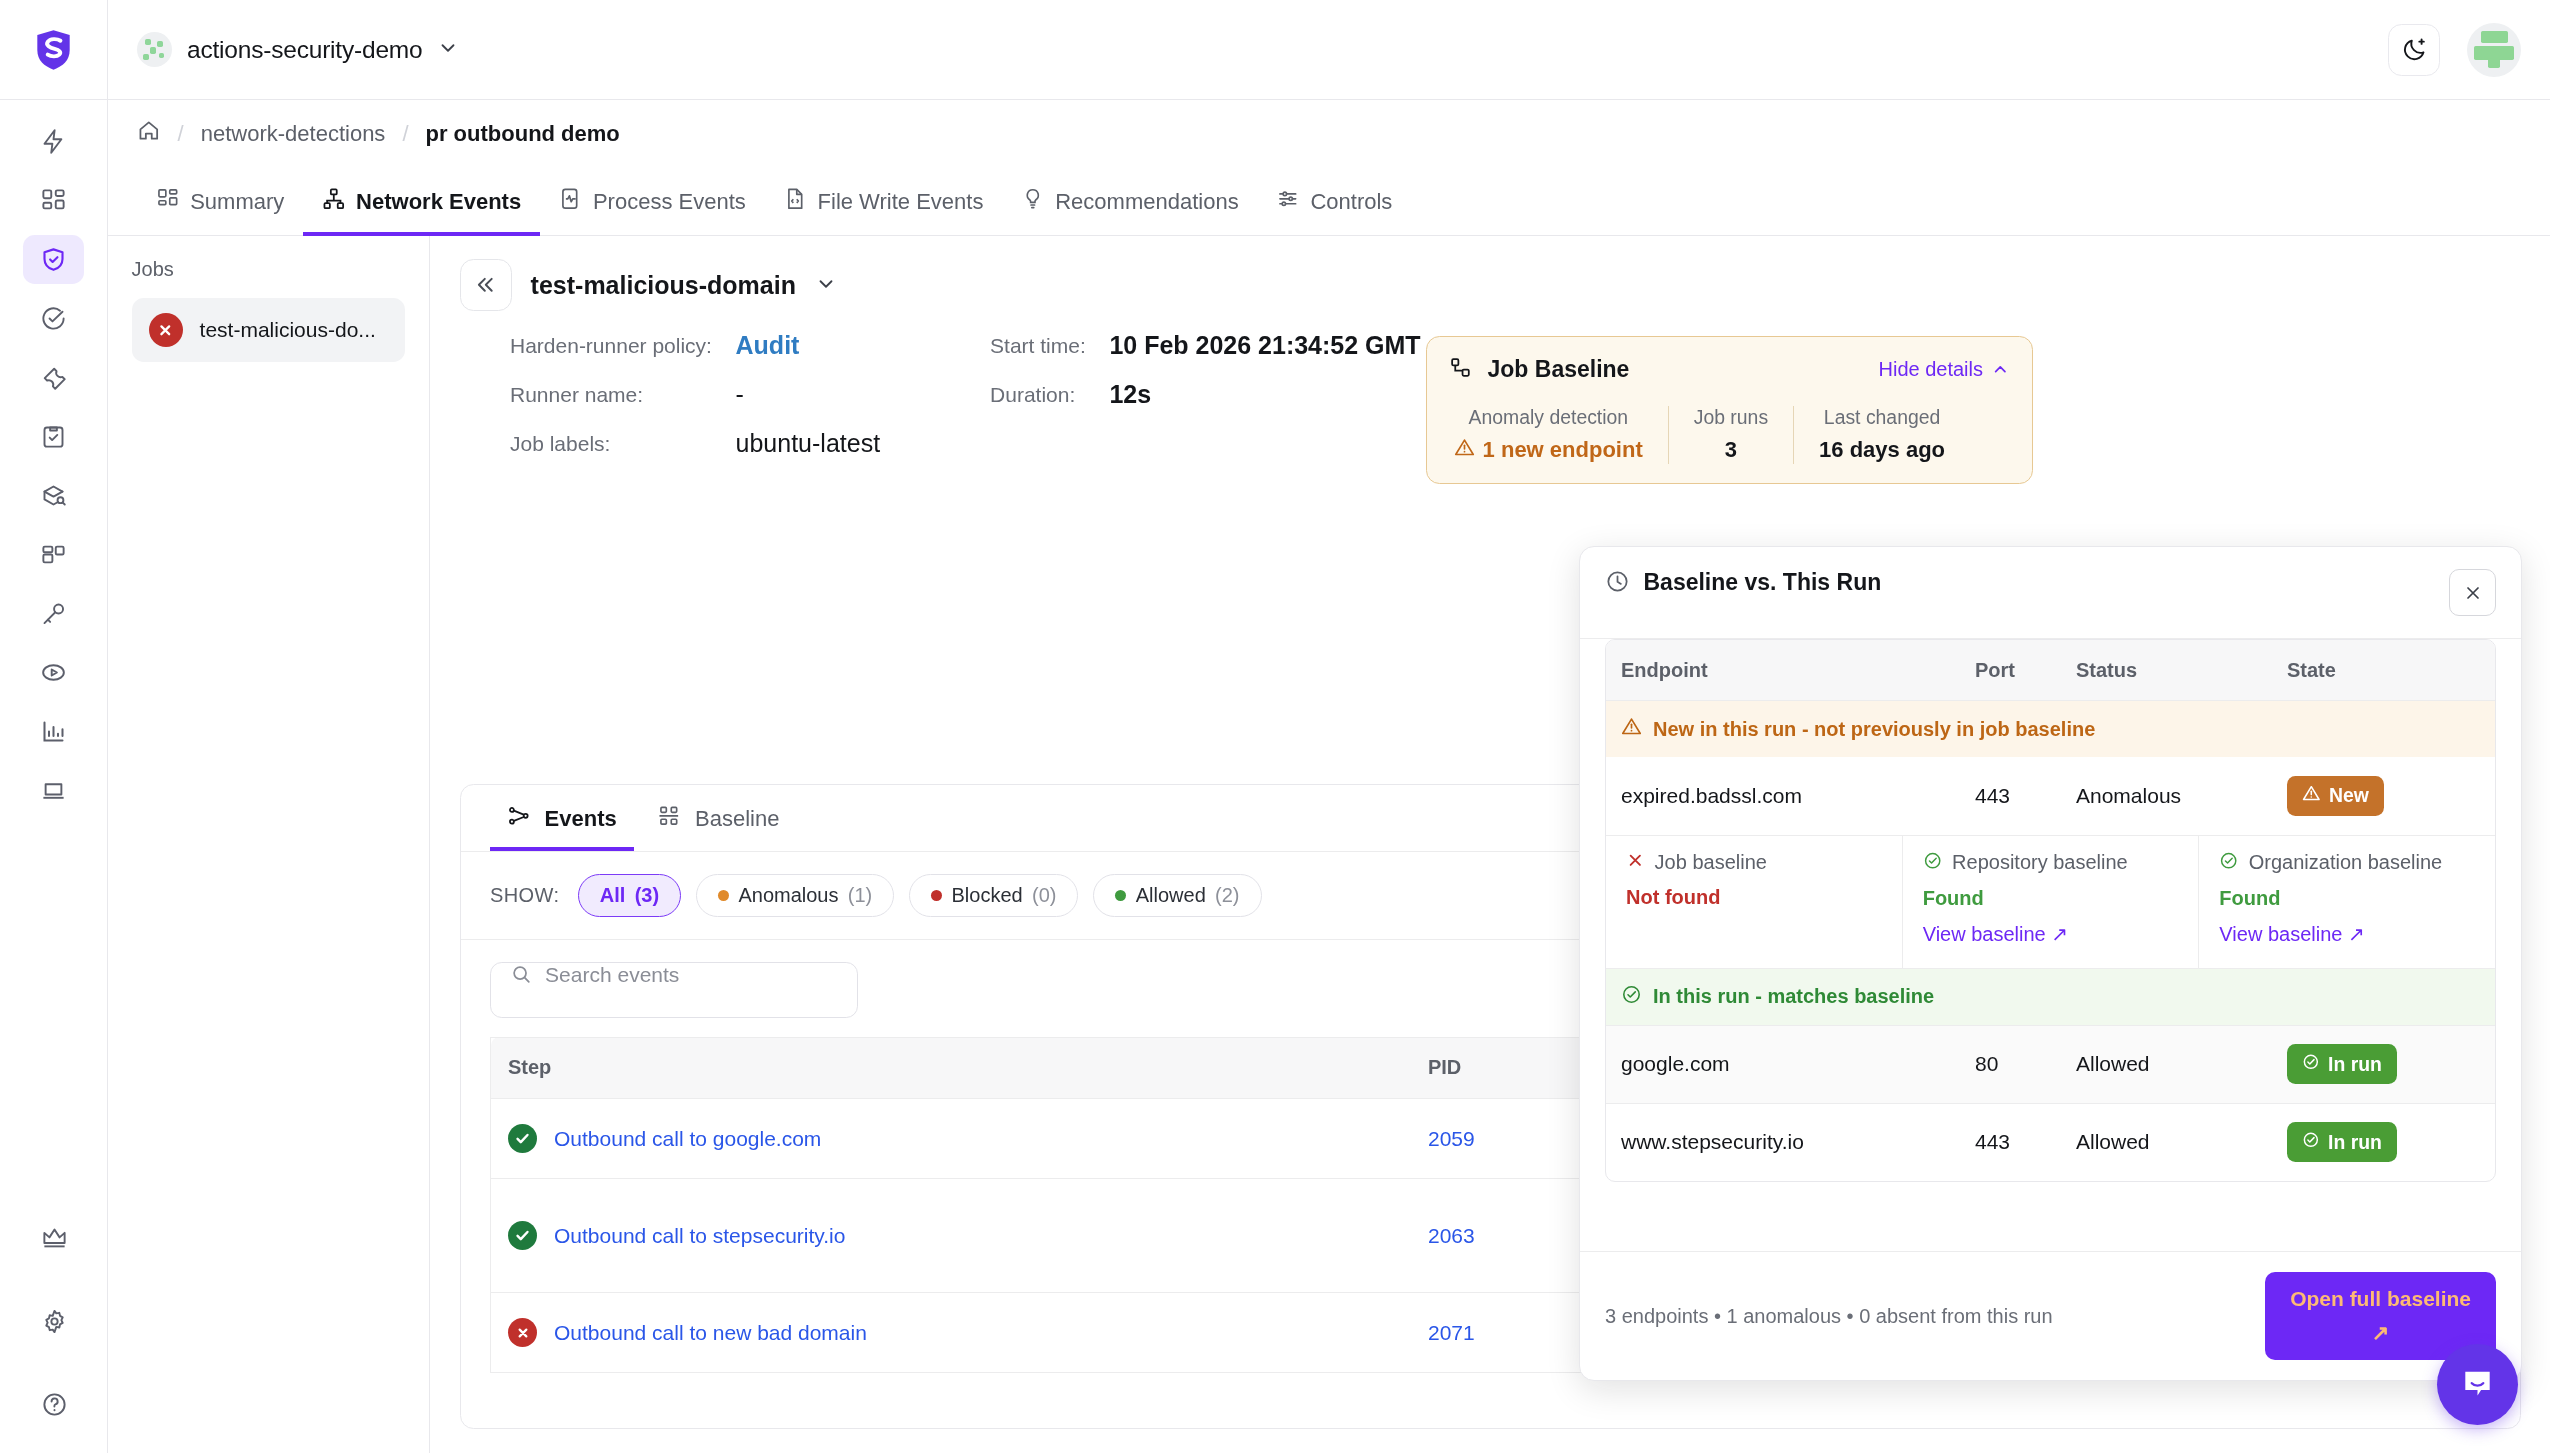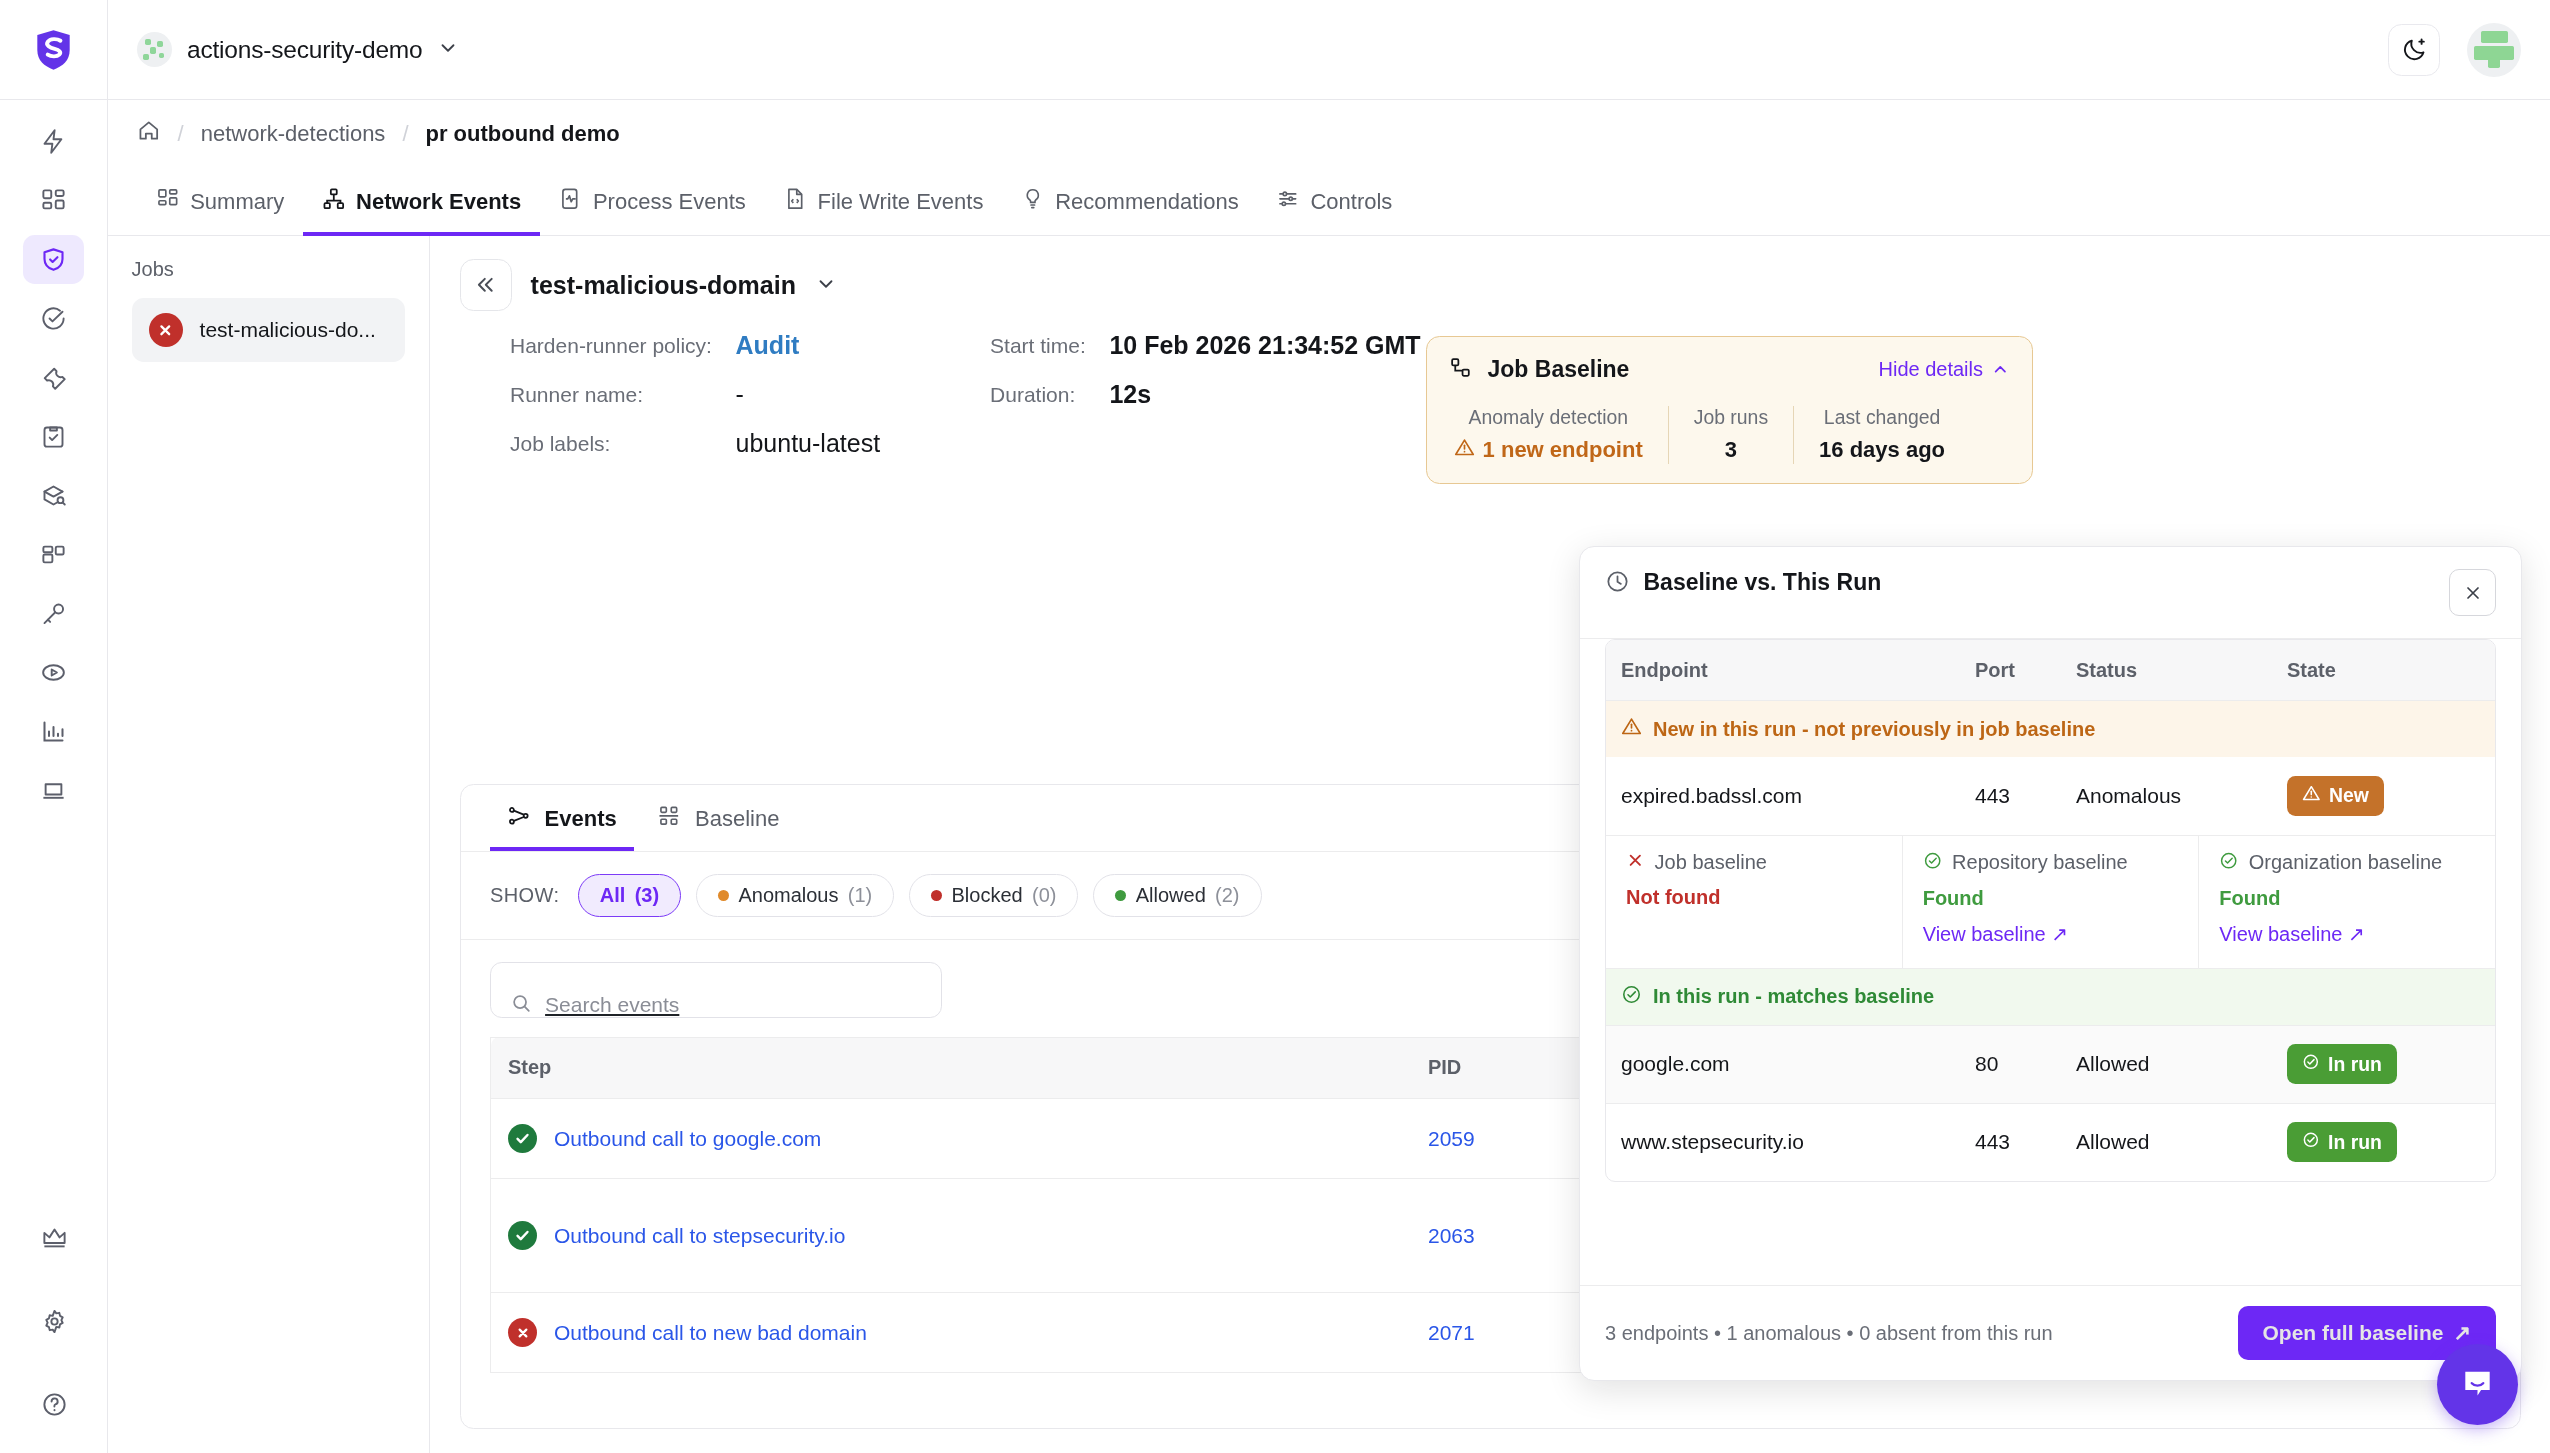--- a/index.html
+++ b/index.html
@@ -150,22 +150,22 @@
     display: inline-flex; align-items: center; gap: 9.3px;
     border: 0.8px solid #e2e2e8; border-radius: 843px; padding: 9.3px 21px;
     font-size: 20px; color: #2b2f36; background: #fff; cursor: pointer;
   }
   .chip.sel { border-color: #7c3bf7; background: #f1ebfe; color: #6d28f5; font-weight: 600; }
   .chip .cnt { color: #8d9099; }
   .dot { width: 11px; height: 11px; border-radius: 50%; display: inline-block; }
 
   .searchrow { padding: 22px 29px 18.6px 29px; }
   .search {
-    width: 452px; height: 56px; border: 0.8px solid #e2e2e8; border-radius: 11.8px;
-    display: flex; align-items: flex-end; gap: 13.5px; padding: 0 18.6px; background: #fff; text-decoration: underline;
+    width: 368px; height: 56px; border: 0.8px solid #e2e2e8; border-radius: 11.8px;
+    display: flex; align-items: flex-start; gap: 13.5px; padding: 0 18.6px; background: #fff;
   }
   .search input {
     border: none; outline: none; font-size: 21px; color: #1f2328;
     font-family: "Liberation Sans", sans-serif; background: transparent; width: 100%;
   }
   .search input::placeholder { color: #8a8d96; }
 
   table.ev { width: calc(100% - 57px); margin: 0 29px; border-collapse: collapse; }
   table.ev thead th {
     text-align: left; font-size: 20px; color: #5c6069; font-weight: 600;
@@ -226,23 +226,23 @@
   .p-dcol + .p-dcol { border-left: 0.8px solid #ececed; }
   .p-dhead { display: flex; align-items: center; gap: 10px; font-size: 20px; color: #5c6069; }
   .p-dval { font-size: 20px; margin-top: 11.8px; font-weight: bold; }
   .p-dval.bad { color: #c0302b; }
   .p-dval.good { color: #3f9b3f; }
   .p-dlink { font-size: 20px; color: #6d28f5; margin-top: 11.8px; cursor: pointer; }
 
   .p-foot { margin-top: auto; border-top: 0.8px solid #ececed; display: flex; align-items: center; padding: 20px 25px; }
   .p-foot-text { font-size: 20px; color: #6a6e77; }
   .p-cta {
-    margin-left: auto; background: #6d28f5; color: #e5e5e5; border: none; border-radius: 10px;
+    margin-left: auto; background: #6d28f5; color: #fdba74; border: none; border-radius: 10px;
     padding: 15px 25px; font-size: 21px; font-weight: 600; cursor: pointer;
-    font-family: "Liberation Sans", sans-serif; display: flex; align-items: center; gap: 10px;
+    font-family: "Liberation Sans", sans-serif; display: flex; align-items: center; gap: 10px; flex-direction: column;
   }
 
   .chatfab {
     position: absolute; right: 32px; bottom: 29px; width: 81px; height: 81px;
     border-radius: 50%; background: #6334e8; display: flex; align-items: center; justify-content: center;
     cursor: pointer; box-shadow: 0 5px 15px rgba(99,52,232,.35);
   }
 </style>
 </head>
 <body>

